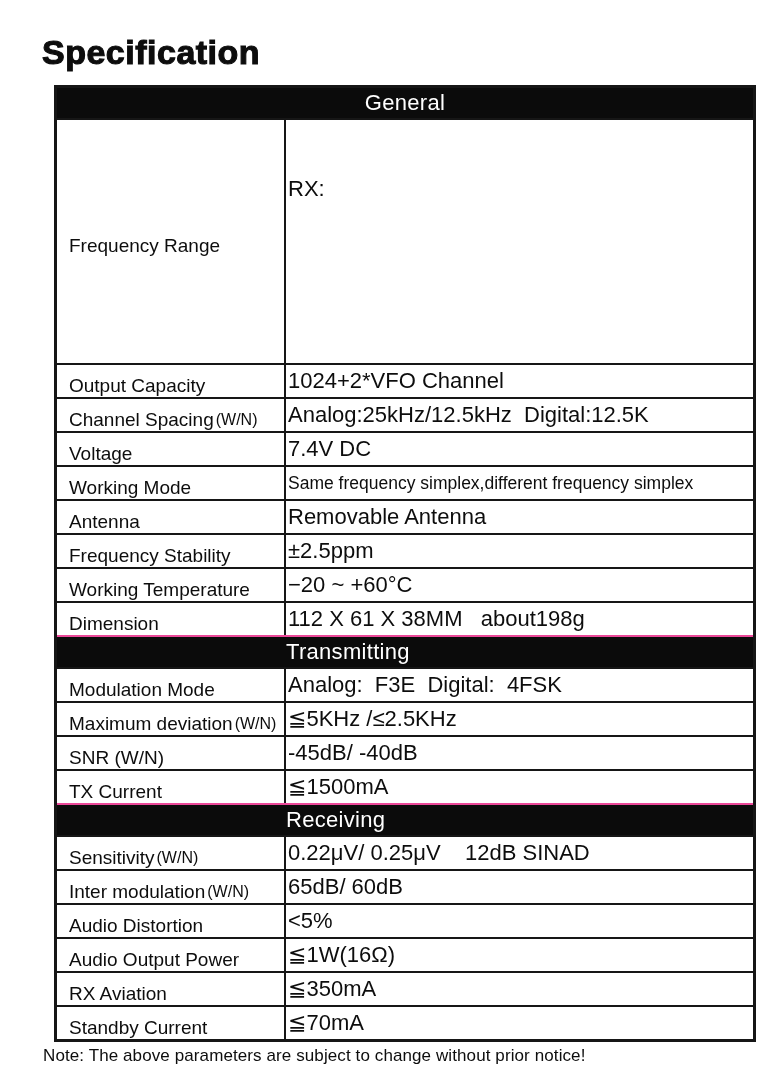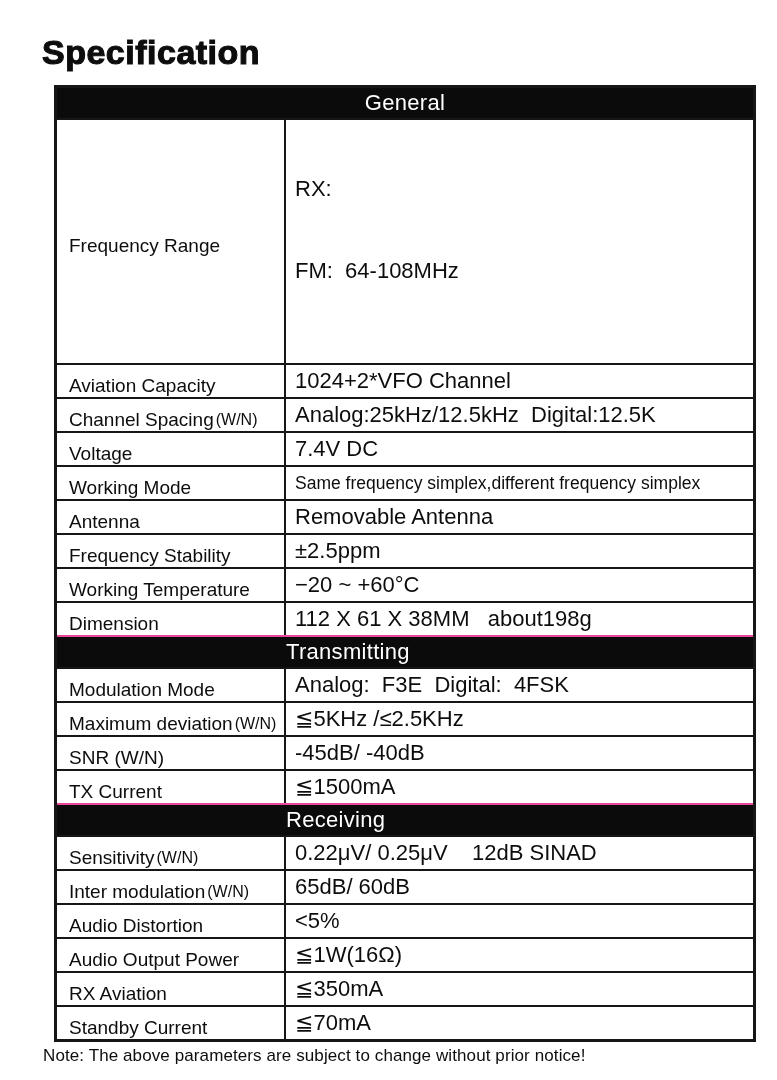--- a/index.html
+++ b/index.html
@@ -59,21 +59,21 @@
   }
   .cell-label .wn {
     font-size: 16px;
     margin-left: 2px;
     white-space: nowrap;
   }
   .cell-value {
     flex: 1;
     display: flex;
     align-items: center;
-    padding: 0 6px 0 9px;
+    padding: 0 6px 0 2px;
     font-size: 22px;
     white-space: pre-wrap;
     overflow: hidden;
   }
   .row.small-value .cell-value { font-size: 17.5px; }
   .freq-row .cell-value {
     display: block;
     padding-top: 2px;
   }
   .freq-line {
@@ -102,32 +102,31 @@
       <div class="section-header center">
         <span>General</span>
       </div>
 
       <div class="row freq-row">
         <div class="cell-label">
           <span>Frequency Range</span>
         </div>
         <div class="cell-value">
           <div class="freq-line">RX:</div>
-          <div class="freq-line">FM:  64-108MHz</div>
-          
-          
-          
-          
-          
-        </div>
-      </div>
-
-      <div class="row">
-        <div class="cell-label">
-          <span>Aviation Capacity</span>
+          
+          
+          
+          
+          
+        </div>
+      </div>
+
+      <div class="row">
+        <div class="cell-label">
+          <span>Output Capacity</span>
         </div>
         <div class="cell-value">1024+2*VFO Channel</div>
       </div>
 
       <div class="row">
         <div class="cell-label">
           <span>Channel Spacing</span>
           <span class="wn">(W/N)</span>
         </div>
         <div class="cell-value">Analog:25kHz/12.5kHz  Digital:12.5K</div>

